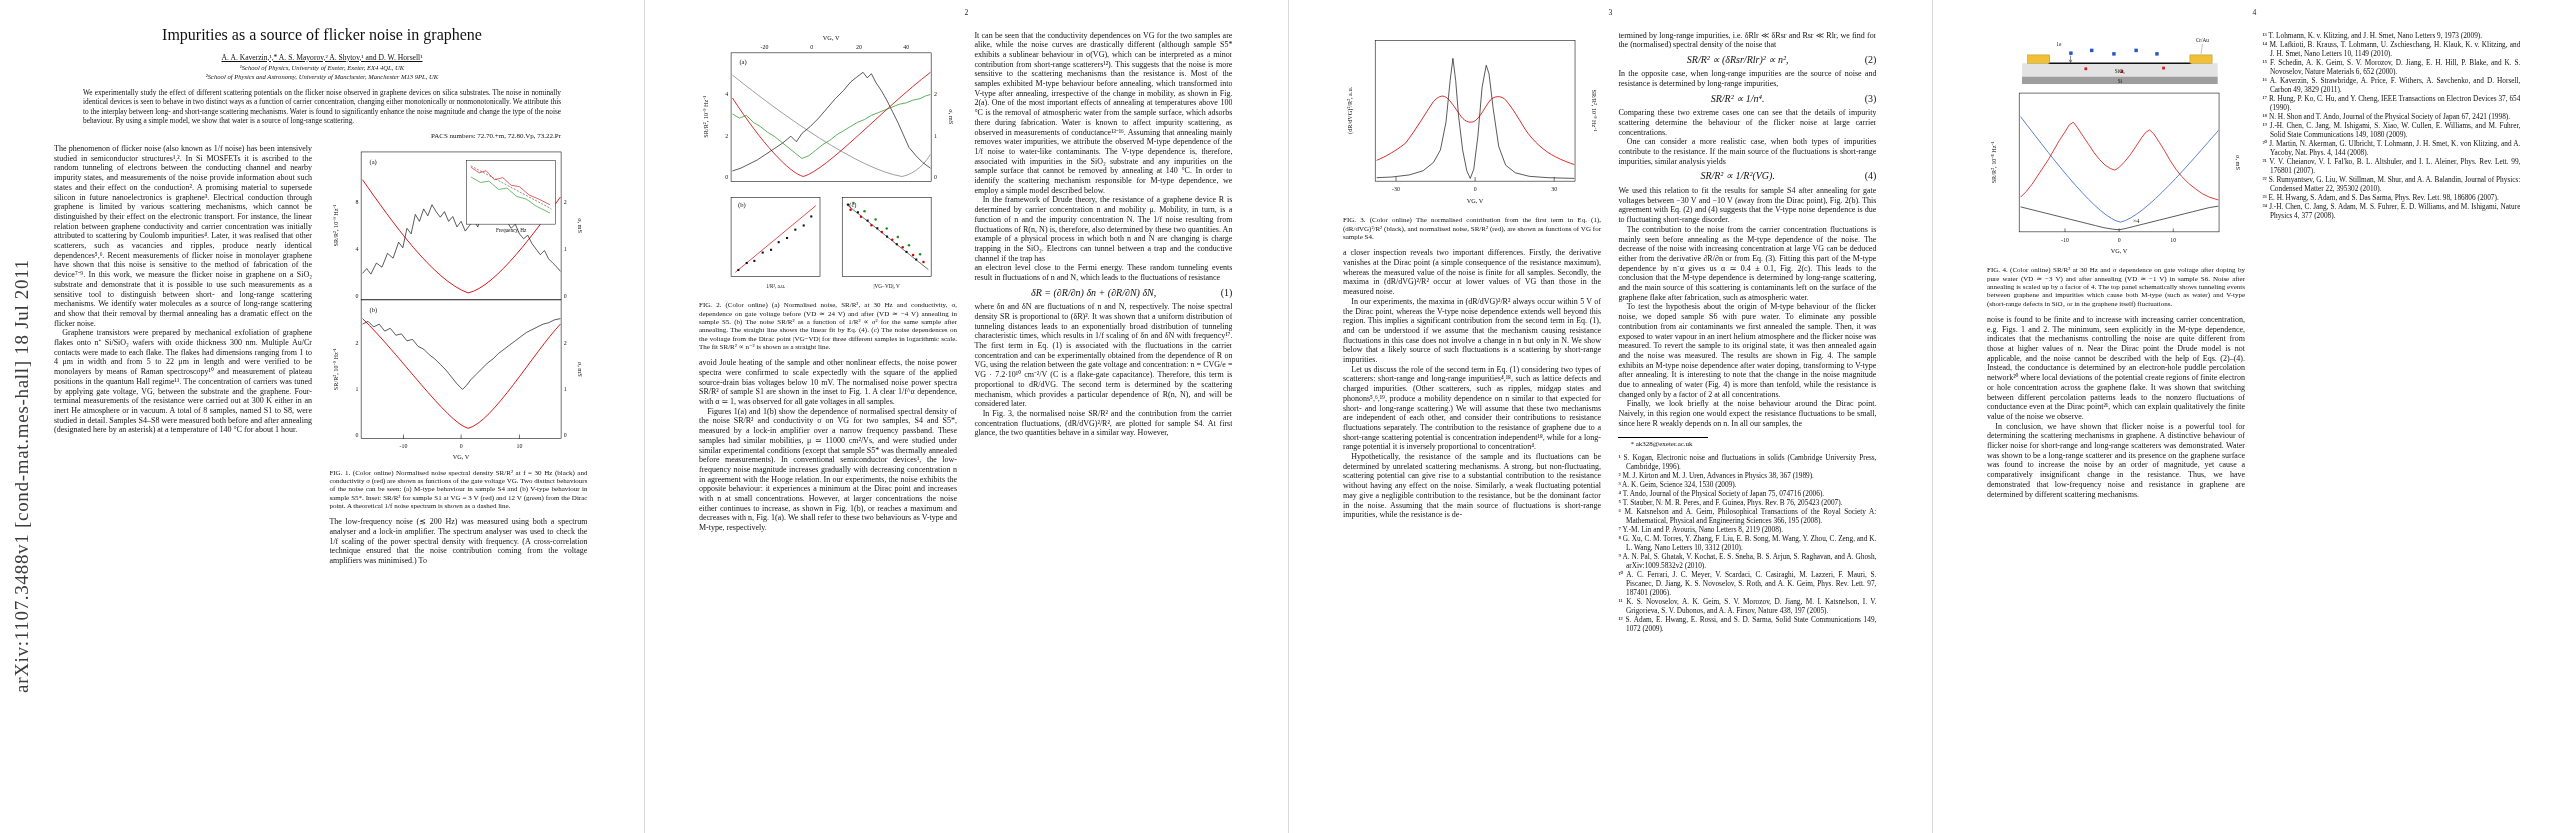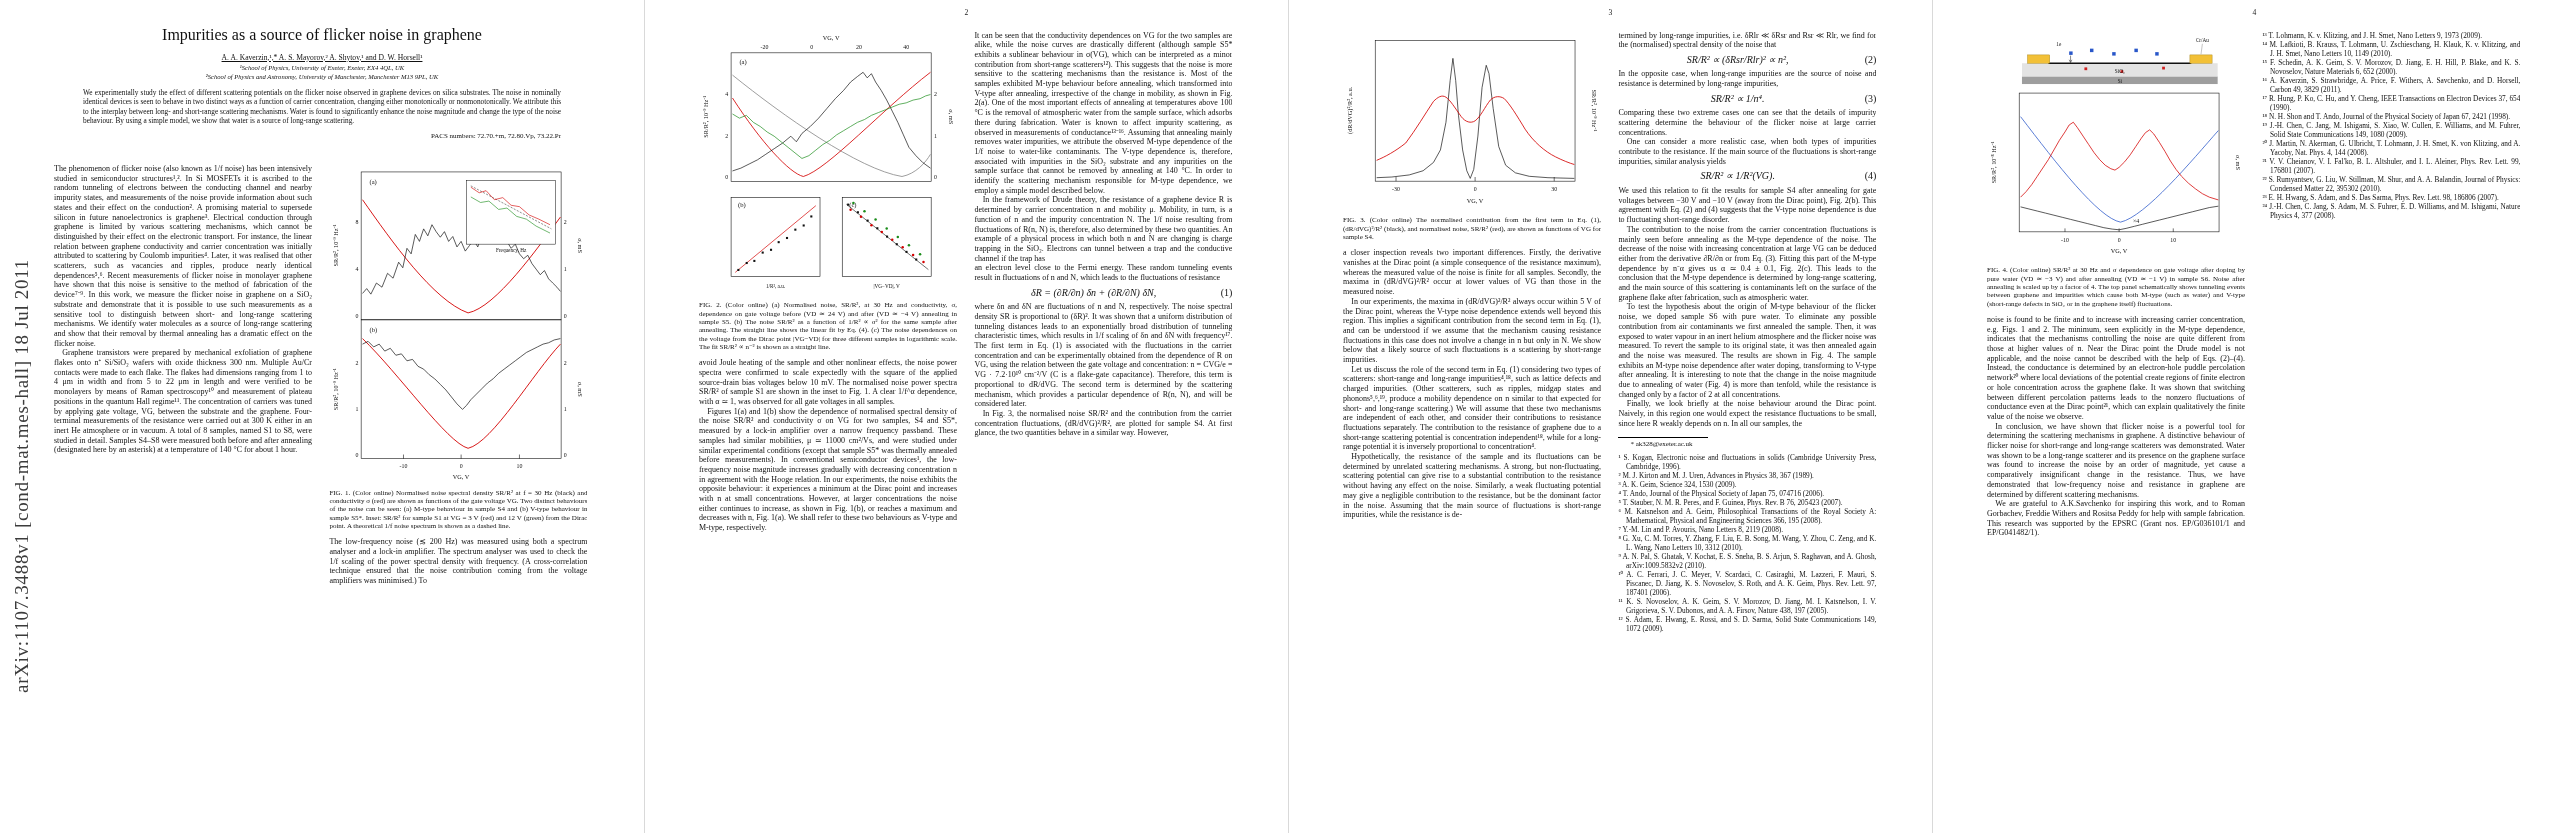--- a/index.html
+++ b/index.html
@@ -15,21 +15,21 @@
                   display:flex; align-items:center; justify-content:center; pointer-events:none; }
   .arxiv-banner span { transform:rotate(-90deg); white-space:nowrap; font-size:19px;
                        color:#3c3c3c; letter-spacing:0.7px; font-family:"Liberation Serif", serif; }
   .front { text-align:center; }
   .title { font-size:16px; font-weight:normal; margin-top:8.3px; }
   .authors { font-size:7.6px; margin-top:8.3px;text-decoration:underline; }
   .affil { font-size:6.6px; font-style:italic; margin-top:2.1px; }
   .abstract { font-size:7.3px; line-height:9.4px; text-align:justify;
               margin:8.3px 29px 0 29px; }
   .pacs { font-size:7px; text-align:right; margin:6.3px 29px 0 29px; }
-  .cols { display:flex; gap:17.4px; margin-top:24px; }
+  .cols { display:flex; gap:17.4px; margin-top:4px; }
   .col { width:258px; text-align:justify; font-size:8px; line-height:9.7px; overflow:hidden; }
   .page1 .col { height:629px; }
   .pcol { height:789px; }
   p.para { text-indent:8.3px; }
   p.para.ni { text-indent:0; }
   .figure { margin:1.4px 0 2.8px 0; }
   .figcap { font-size:7px; line-height:8.3px; text-align:justify; margin:2.8px 0 7px 0; color:#111; }
   .eq { display:flex; align-items:center; margin:4.9px 0; font-size:10px; }
   .eq .eb { flex:1; text-align:center; font-style:italic; }
   .eq .en { width:19.5px; text-align:right; font-style:normal; }
@@ -336,21 +336,20 @@
               <text class="tk" x="268" y="302" text-anchor="middle">10</text>
               <text class="al" x="190" y="319" text-anchor="middle">VG, V</text>
               <text class="al" transform="rotate(-90 13 188)" x="13" y="188" text-anchor="middle">SR/R², 10⁻⁸ Hz⁻¹</text>
               <text class="al" transform="rotate(90 359 188)" x="359" y="188" text-anchor="middle" fill="#2957c9">σ, mS</text>
             </g>
           </svg>
         </div>
         <div class="figcap">FIG. 4. (Color online) SR/R² at 30 Hz and σ dependence on gate voltage after doping by pure water (VD ≃ −3 V) and after annealing (VD ≃ −1 V) in sample S6. Noise after annealing is scaled up by a factor of 4. The top panel schematically shows tunneling events between graphene and impurities which cause both M-type (such as water) and V-type (short-range defects in SiO₂ or in the graphene itself) fluctuations.</div>
         <p class="para ni">noise is found to be finite and to increase with increasing carrier concentration, e.g. Figs. 1 and 2. The minimum, seen explicitly in the M-type dependence, indicates that the mechanisms controlling the noise are quite different from those at higher values of n. Near the Dirac point the Drude model is not applicable, and the noise cannot be described with the help of Eqs. (2)–(4). Instead, the conductance is determined by an electron-hole puddle percolation network²⁰ where local deviations of the potential create regions of finite electron or hole concentration across the graphene flake. It was shown that switching between different percolation patterns leads to the nonzero fluctuations of conductance even at the Dirac point²¹, which can explain qualitatively the finite value of the noise we observe.</p>
         <p class="para">In conclusion, we have shown that flicker noise is a powerful tool for determining the scattering mechanisms in graphene. A distinctive behaviour of flicker noise for short-range and long-range scatterers was demonstrated. Water was shown to be a long-range scatterer and its presence on the graphene surface was found to increase the noise by an order of magnitude, yet cause a comparatively insignificant change in the resistance. Thus, we have demonstrated that low-frequency noise and resistance in graphene are determined by different scattering mechanisms.</p>
-        <p class="para">We are grateful to A.K.Savchenko for inspiring this work, and to Roman Gorbachev, Freddie Withers and Rositsa Peddy for help with sample fabrication. This research was supported by the EPSRC (Grant nos. EP/G036101/1 and EP/G041482/1).</p>
       </div>
       <div class="col pcol refs">
         <p class="ref">¹³ T. Lohmann, K. v. Klitzing, and J. H. Smet, Nano Letters 9, 1973 (2009).</p>
         <p class="ref">¹⁴ M. Lafkioti, B. Krauss, T. Lohmann, U. Zschieschang, H. Klauk, K. v. Klitzing, and J. H. Smet, Nano Letters 10, 1149 (2010).</p>
         <p class="ref">¹⁵ F. Schedin, A. K. Geim, S. V. Morozov, D. Jiang, E. H. Hill, P. Blake, and K. S. Novoselov, Nature Materials 6, 652 (2000).</p>
         <p class="ref">¹⁶ A. Kaverzin, S. Strawbridge, A. Price, F. Withers, A. Savchenko, and D. Horsell, Carbon 49, 3829 (2011).</p>
         <p class="ref">¹⁷ R. Hung, P. Ko, C. Hu, and Y. Cheng, IEEE Transactions on Electron Devices 37, 654 (1990).</p>
         <p class="ref">¹⁸ N. H. Shon and T. Ando, Journal of the Physical Society of Japan 67, 2421 (1998).</p>
         <p class="ref">¹⁹ J.-H. Chen, C. Jang, M. Ishigami, S. Xiao, W. Cullen, E. Williams, and M. Fuhrer, Solid State Communications 149, 1080 (2009).</p>
         <p class="ref">²⁰ J. Martin, N. Akerman, G. Ulbricht, T. Lohmann, J. H. Smet, K. von Klitzing, and A. Yacoby, Nat. Phys. 4, 144 (2008).</p>

